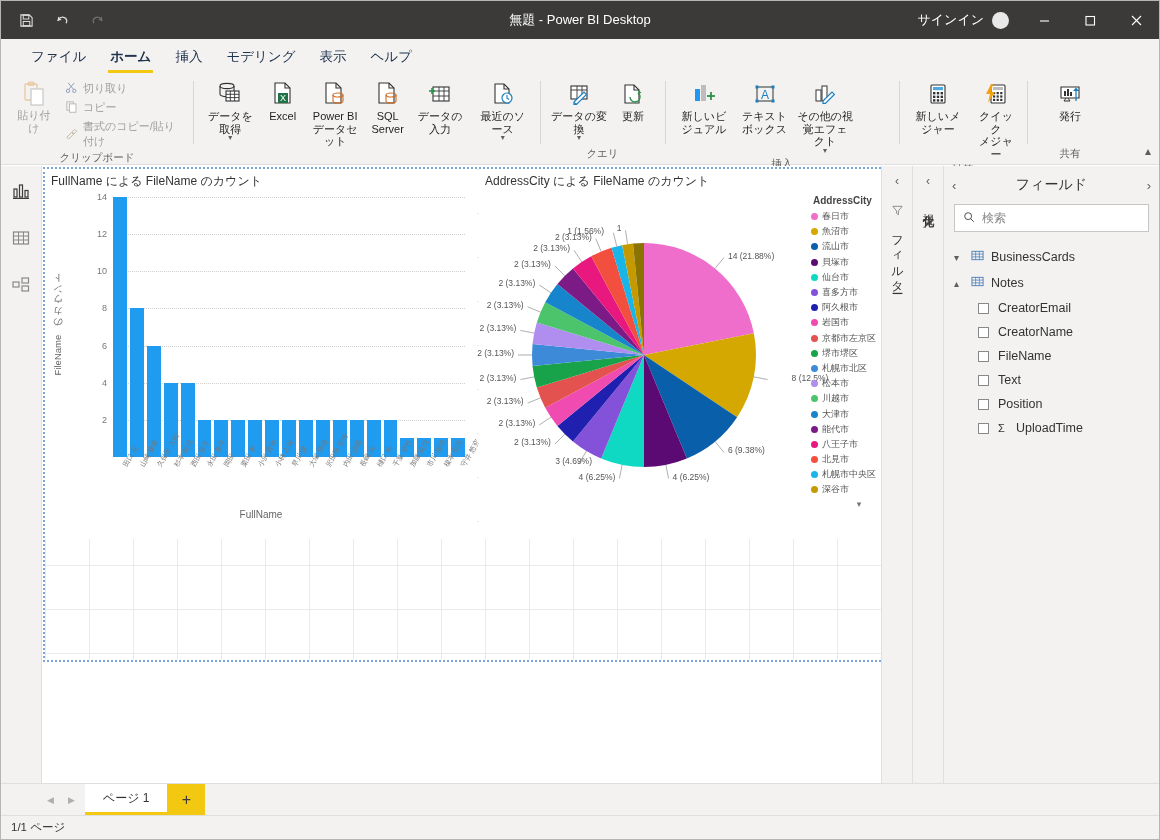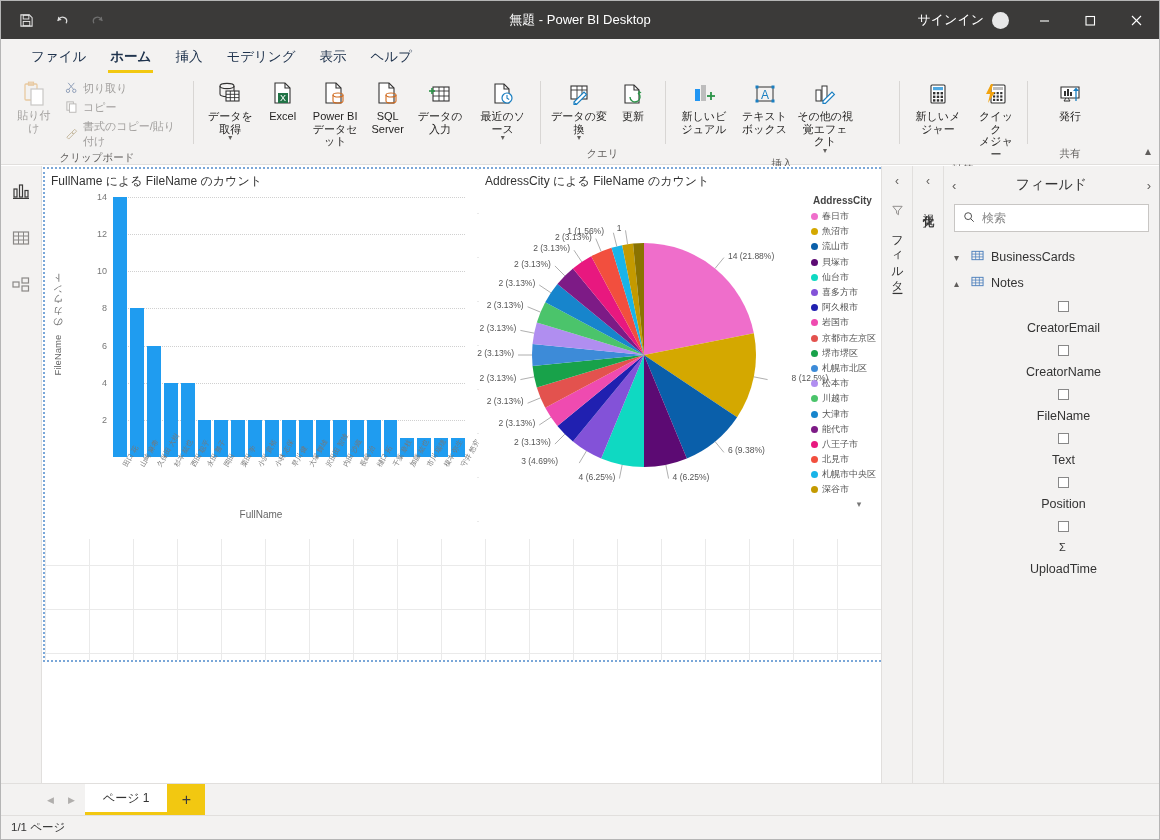--- a/index.html
+++ b/index.html
@@ -149,21 +149,21 @@
   .fp-chev{ color:#605e5c; font-size:13px; }
   .fp-title{ flex:1; text-align:center; font-size:14px; color:#333; }
   .fp-search{
     margin:4px 10px 0 10px; height:28px; background:#fff; border:1px solid #c8c6c4;
     display:flex; align-items:center; gap:7px; padding:0 8px; font-size:12px; color:#888;
   }
   .fp-list{ margin-top:12px; }
   .fp-table{ display:flex; align-items:center; gap:7px; padding:5px 10px; font-size:12.5px;
              color:#333; }
   .fp-field{ display:flex; align-items:center; gap:9px; padding:5px 10px 5px 34px;
-             font-size:12.5px; color:#333;flex-direction:column; }
+             font-size:12.5px; color:#333; }
   .chk{ width:11px; height:11px; border:1px solid #888; background:#fff; flex:none; }
   .sigma{ font-size:11px; color:#333; width:9px; }
 
   
   .pagebar{
     position:absolute; left:0; right:0; bottom:24px; height:32px; background:#f3f2f1;
     border-top:1px solid #e1dfdd; display:flex; align-items:stretch;
   }
   .pg-navs{ display:flex; align-items:center; gap:14px; padding:0 10px 0 46px; color:#b0aeac;
             font-size:9px; }
@@ -709,21 +709,21 @@
               <line x1="122.13945557511008" y1="56.52549235873583" x2="116.78188752199883" y2="43.59117890357781" stroke="#9a9a9a" stroke-width=".8"></line>
               <line x1="137.7862198508346" y1="51.35649964221102" x2="134.38449733218894" y2="37.7760620974874" stroke="#9a9a9a" stroke-width=".8"></line>
               <line x1="148.5661868609996" y1="49.212230883944514" x2="146.51196021862458" y2="35.36375974443757" stroke="#9a9a9a" stroke-width=".8"></line>
             </svg>
           <div class="pie-labels" id="pie-labels">
               <div class="pielab" style="top: 56.6007px; left: 248.934px;">14 (21.88%)</div>
               <div class="pielab" style="top: 178.581px; left: 292.579px; margin-left: 20px;">8 (12.5%)</div>
               <div class="pielab" style="top: 251.399px; left: 248.934px;">6 (9.38%)</div>
               <div class="pielab" style="top: 277.579px; left: 193.581px;">4 (6.25%)</div>
               <div class="pielab" style="top: 277.579px; right: 193.581px; text-align: right;">4 (6.25%)</div>
-              <div class="pielab" style="top: 262.074px; right: 251px; text-align: center;">3 (4.69%)</div>
+              <div class="pielab" style="top: 262.074px; right: 217px; text-align: center;">3 (4.69%)</div>
               <div class="pielab" style="top: 243.095px; right: 258.095px; text-align: right;">2 (3.13%)</div>
               <div class="pielab" style="top: 224.002px; right: 273.765px; text-align: right;">2 (3.13%)</div>
               <div class="pielab" style="top: 202.218px; right: 285.409px; text-align: right;">2 (3.13%)</div>
               <div class="pielab" style="top: 178.581px; right: 292.579px; text-align: right;">2 (3.13%)</div>
               <div class="pielab" style="top: 154px; right: 295px; text-align: right;">2 (3.13%)</div>
               <div class="pielab" style="top: 129.419px; right: 292.579px; text-align: right;">2 (3.13%)</div>
               <div class="pielab" style="top: 105.782px; right: 285.409px; text-align: right;">2 (3.13%)</div>
               <div class="pielab" style="top: 83.9982px; right: 273.765px; text-align: right;">2 (3.13%)</div>
               <div class="pielab" style="top: 64.9045px; right: 258.095px; text-align: right;">2 (3.13%)</div>
               <div class="pielab" style="top: 49.2348px; right: 239.002px; text-align: right;">2 (3.13%)</div>

